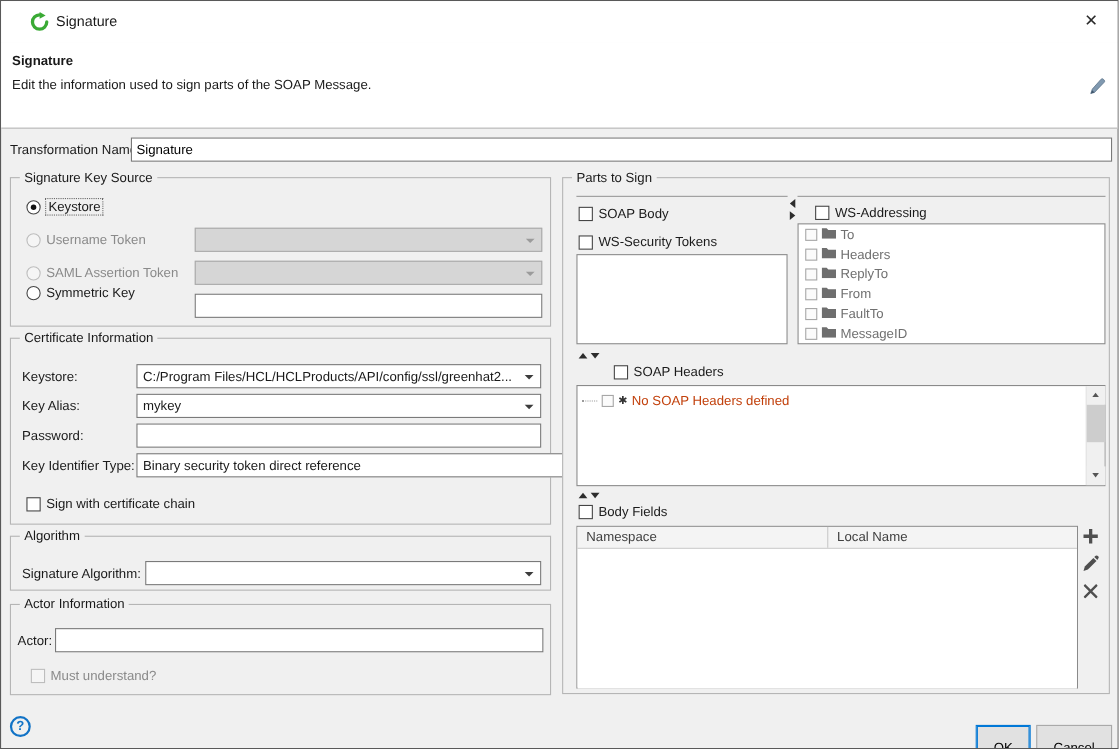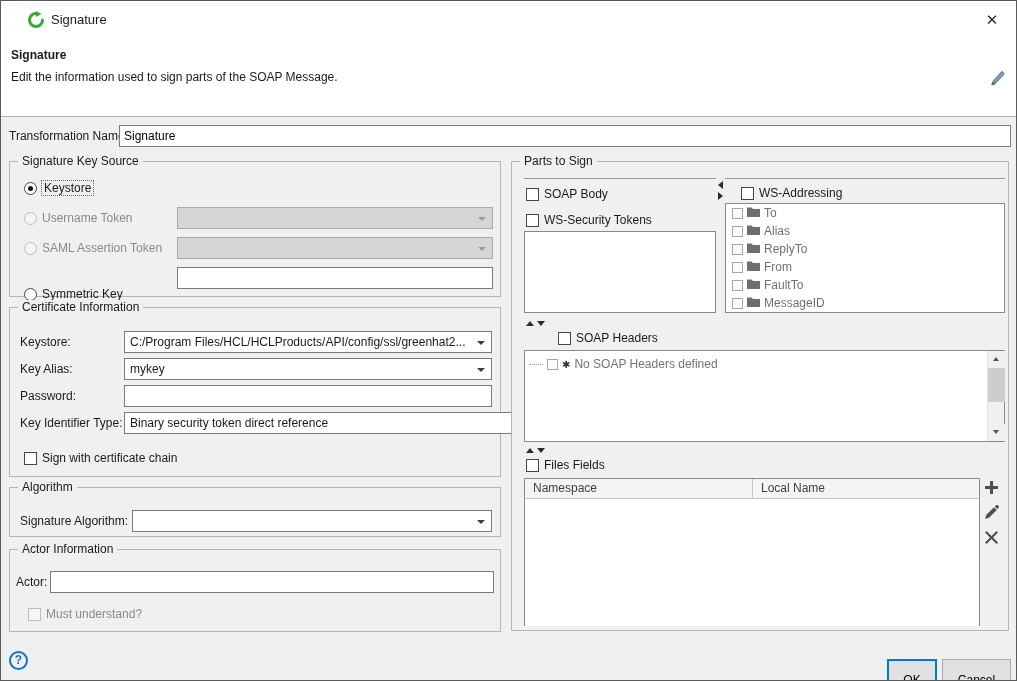--- a/index.html
+++ b/index.html
@@ -68,21 +68,21 @@
   .vsplit { position: absolute; left: 204px; top: 16px; width: 9px; height: 139px; }
   .tri-left  { position: absolute; width: 0; height: 0; border-top: 4px solid transparent; border-bottom: 4px solid transparent; border-right: 5px solid #2c2c2c; }
   .tri-right { position: absolute; width: 0; height: 0; border-top: 4px solid transparent; border-bottom: 4px solid transparent; border-left: 5px solid #2c2c2c; }
   .tri-up    { position: absolute; width: 0; height: 0; border-left: 4px solid transparent; border-right: 4px solid transparent; border-bottom: 5px solid #2c2c2c; }
   .tri-down  { position: absolute; width: 0; height: 0; border-left: 4px solid transparent; border-right: 4px solid transparent; border-top: 5px solid #2c2c2c; }
   .hsplit { position: absolute; left: 12px; width: 481px; height: 10px; }
 
   .sh-box { position: absolute; left: 12px; top: 188px; width: 481px; height: 92px; background: #fff; border: 1px solid #8a8a8a; }
   .tree-row { position: absolute; left: 4px; top: 6px; display: flex; align-items: center; gap: 4px; }
   .tree-dots { width: 14px; border-top: 1px dotted #9b9b9b; }
-  .tree-label { color: #737373; }
+  .tree-label { color: #c2410c; }
   .node-icon { font-size: 10px; color: #333; line-height: 11px; }
 
   .scrollbar { position: absolute; right: 0; top: 0; bottom: 0; width: 17px; background: #f0f0f0; border-left: 1px solid #e3e3e3; }
   .sb-btn { position: absolute; left: 0; width: 17px; height: 17px; background: #f0f0f0; }
   .sb-up { top: 0; } .sb-down { bottom: 0; }
   .sb-up .tri-up { left: 5px; top: 6px; border-bottom-color: #555; border-left-width: 3.5px; border-right-width: 3.5px; border-bottom-width: 4.5px; }
   .sb-down .tri-down { left: 5px; top: 6px; border-top-color: #555; border-left-width: 3.5px; border-right-width: 3.5px; border-top-width: 4.5px; }
   .sb-thumb { position: absolute; left: 0; top: 17px; width: 17px; height: 34px; background: #cdcdcd; }
 
   .bf-table { position: absolute; left: 12px; top: 316px; width: 456px; height: 148px; background: #fff; border: 1px solid #8a8a8a; }
@@ -150,21 +150,21 @@
 
     <div class="hrow" style="left:14px;top:75px;">
       <span class="radio disabled"></span>
       <span class="dis">SAML Assertion Token</span>
     </div>
     <div class="combo disabled" style="left:167px;top:75px;width:316px;">
       <span class="combo-text"></span>
       <span class="chev"></span>
     </div>
 
-    <div class="hrow" style="left:14px;top:121px;">
+    <div class="hrow" style="left:14px;top:93px;">
       <span class="radio"></span>
       <span>Symmetric Key</span>
     </div>
     <input class="tinput" style="left: 167px; top: 105px; width: 316px;" value="">
   </div>
 
   <div class="group g-cert">
     <span class="legend">Certificate Information</span>
 
     <span class="flabel" style="left:10px;top:27px;">Keystore:</span>
@@ -243,21 +243,21 @@
           <span><svg width="13" height="11" viewBox="0 0 13 11">
                 <path d="M0 1.5 h4.5 l1.5 1.5 H13 V11 H0 Z" fill="#6e6e6e"></path>
               </svg></span>
           <span class="wsa-label">To</span>
         </div>
         <div class="wsa-item">
           <span class="checkbox small"></span>
           <span><svg width="13" height="11" viewBox="0 0 13 11">
                 <path d="M0 1.5 h4.5 l1.5 1.5 H13 V11 H0 Z" fill="#6e6e6e"></path>
               </svg></span>
-          <span class="wsa-label">Alias</span>
+          <span class="wsa-label">Headers</span>
         </div>
         <div class="wsa-item">
           <span class="checkbox small"></span>
           <span><svg width="13" height="11" viewBox="0 0 13 11">
                 <path d="M0 1.5 h4.5 l1.5 1.5 H13 V11 H0 Z" fill="#6e6e6e"></path>
               </svg></span>
           <span class="wsa-label">ReplyTo</span>
         </div>
         <div class="wsa-item">
           <span class="checkbox small"></span>
@@ -310,21 +310,21 @@
       </div>
     </div>
 
     <div class="hsplit" style="top:284px;">
       <span class="tri-up" style="left:2px;top:2px;"></span>
       <span class="tri-down" style="left:13px;top:2px;"></span>
     </div>
 
     <div class="hrow" style="left:14px;top:292px;">
       <span class="checkbox"></span>
-      <span>Files Fields</span>
+      <span>Body Fields</span>
     </div>
     <div class="bf-table">
       <div class="bf-thead">
         <div class="bf-th bf-th1">Namespace</div>
         <div class="bf-th">Local Name</div>
       </div>
       <div class="bf-body"></div>
     </div>
     <button class="side-icon" style="top:318px;">
       <svg width="15" height="15" viewBox="0 0 15 15">

